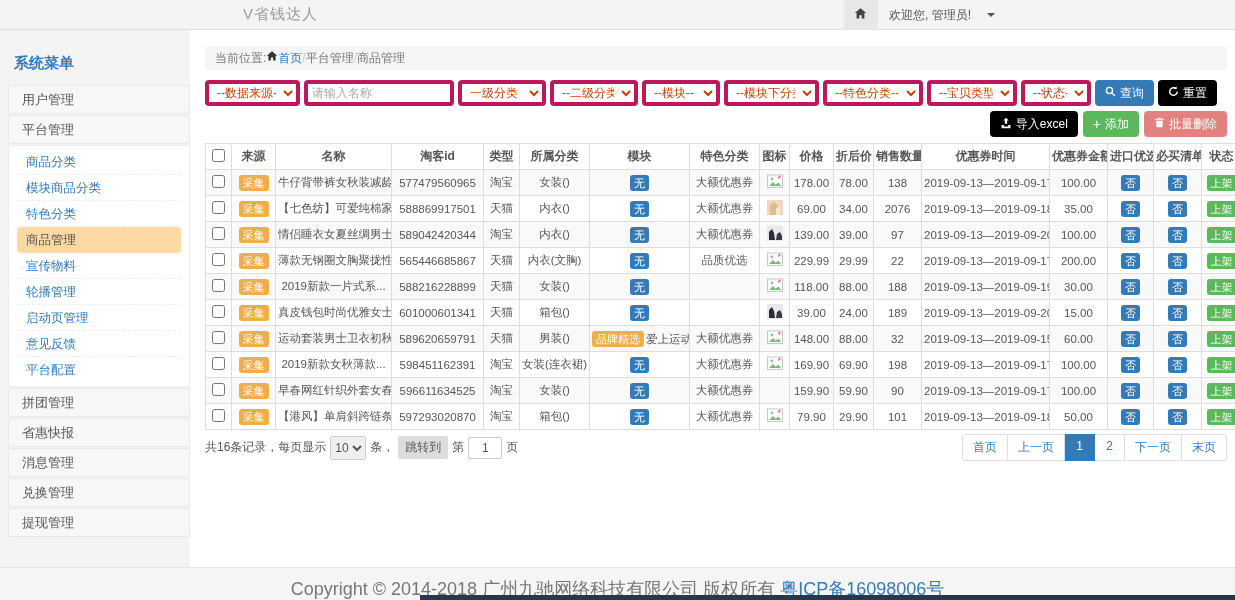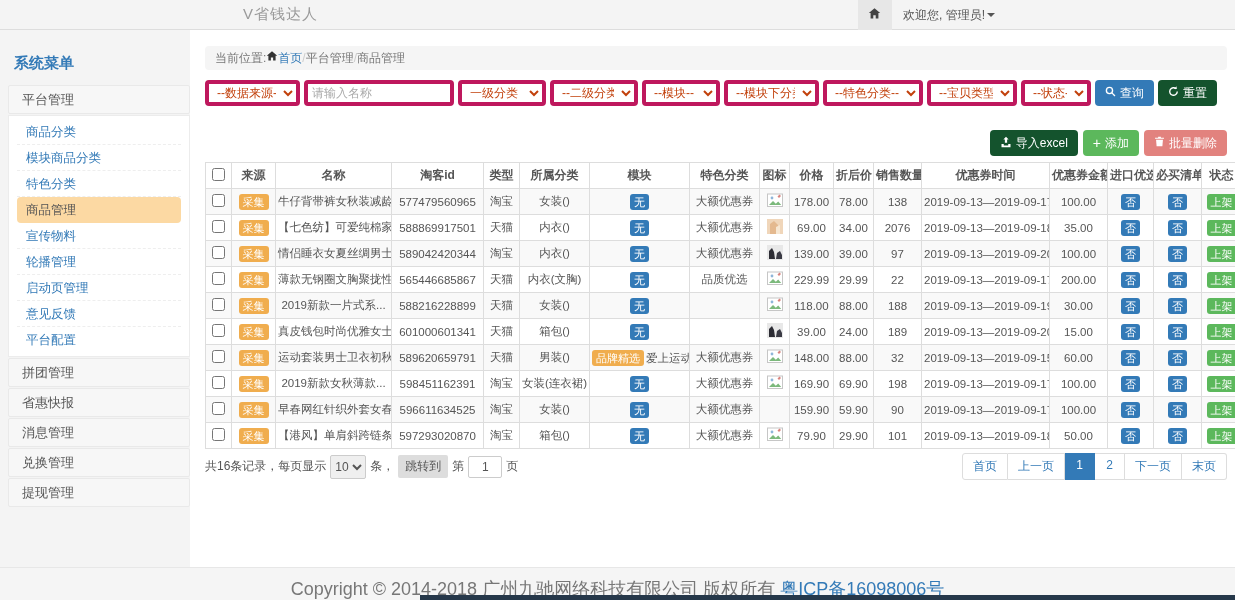--- a/index.html
+++ b/index.html
@@ -3,21 +3,21 @@
 <meta charset="utf-8">
 <style>
   * { margin:0; padding:0; box-sizing:border-box; }
   html,body { width:1235px; height:600px; overflow:hidden;
     font-family:"Liberation Sans","DejaVu Sans",sans-serif; background:#fff; color:#555; }
   .topbar { height:30px; background:#f4f4f4; border-bottom:1px solid #ddd;
     display:flex; align-items:center; position:relative; }
   .app-title { margin-left:243px; font-size:15px; color:#9a9a9a; letter-spacing:1px; }
   .topbar-right { position:absolute; right:240px; top:0; height:30px; display:flex; align-items:center; }
   .home-btn { width:34px; height:30px; background:#e7e7e7; display:flex; align-items:center; justify-content:center; cursor:pointer; }
-  .welcome { margin-left:11px; font-size:12px; color:#555; display:flex; align-items:center; gap:2px; cursor:pointer; }
+  .welcome { margin-left:11px; font-size:12px; color:#555; display:flex; align-items:center; gap:16px; cursor:pointer; }
   .caret { width:0; height:0; border-left:4px solid transparent; border-right:4px solid transparent; border-top:4px solid #555; display:inline-block; }
 
   .layout { display:flex; height:537px; }
   .sidebar { width:190px; background:#f4f4f4; height:100%; overflow:hidden; padding:0 0 0 8px; }
   .sidebar-title { color:#337ab7; font-weight:bold; font-size:15px; padding:24px 6px 12px 6px; }
   .menu-item { background:#f7f7f7; border:1px solid #e9e9e9; border-radius:2px; height:29px; line-height:27px;
     font-size:13px; color:#555; padding-left:13px; margin-bottom:1px; cursor:pointer; }
   .submenu { background:#fff; border:1px solid #ececec; padding:3px 8px; margin-bottom:1px; }
   .subitem { height:26px; line-height:26px; font-size:12.5px; color:#337ab7; padding-left:9px;
     border-bottom:1px dashed #eee; cursor:pointer; }
@@ -33,25 +33,25 @@
 
   .filters { margin-top:10px; display:flex; align-items:center; gap:4px; flex-wrap:nowrap; }
   .filters select, .filters input[type=text] { height:26px; border:4px solid #be185d; border-radius:4px;
     font-size:12px; color:#c2410c; background:#fff; padding:0 4px; outline:none;
     font-family:"Liberation Sans","DejaVu Sans",sans-serif; }
   .filters input[type=text]::placeholder { color:#aaa; }
   .btn { border:none; border-radius:4px; color:#fff; font-size:12px; height:26px; padding:0 10px;
     display:inline-flex; align-items:center; gap:4px; cursor:pointer;
     font-family:"Liberation Sans","DejaVu Sans",sans-serif; }
   .btn-primary { background:#337ab7; }
-  .btn-info { background:#14532d;text-align:center; }
+  .btn-info { background:#000000;text-align:center; }
   .btn-success { background:#5cb85c; }
   .btn-danger { background:#e2827e; }
 
-  .toolbar { margin-top:24px; display:flex; justify-content:flex-end; gap:5px; }
+  .toolbar { margin-top:5px; display:flex; justify-content:flex-end; gap:5px; }
 
   table.grid { margin-top:6px; width:100%; border-collapse:collapse; table-layout:fixed; }
   .grid th, .grid td { border:1px solid #ddd; height:26px; text-align:center; font-size:11.5px;
     color:#555; white-space:nowrap; overflow:hidden; padding:0 2px; }
   .grid th { font-weight:bold; font-size:12px; background:#fff; }
   .grid tbody tr:nth-child(odd) { background:#f9f9f9; }
   .badge { display:inline-block; border-radius:3px; color:#fff; font-size:11px; padding:2px 4px; line-height:12px; }
   .badge-orange { background:#f0ad4e; }
   .badge-blue { background:#337ab7; cursor:pointer; }
   .badge-green { background:#5cb85c; cursor:pointer; }
@@ -91,20 +91,21 @@
       <span>欢迎您, 管理员!</span>
       <span class="caret"></span>
     </div>
   </div>
 </div>
 
 <div class="layout">
   <div class="sidebar">
     <div class="sidebar-title">系统菜单</div>
     <div id="sidebar-menu">
+        <div class="menu-item">用户管理</div>
         <div class="menu-item">平台管理</div>
         <div class="submenu">
           <div class="subitem">商品分类</div>
           <div class="subitem">模块商品分类</div>
           <div class="subitem">特色分类</div>
           <div class="subitem active">商品管理</div>
           <div class="subitem">宣传物料</div>
           <div class="subitem">轮播管理</div>
           <div class="subitem">启动页管理</div>
           <div class="subitem">意见反馈</div>

